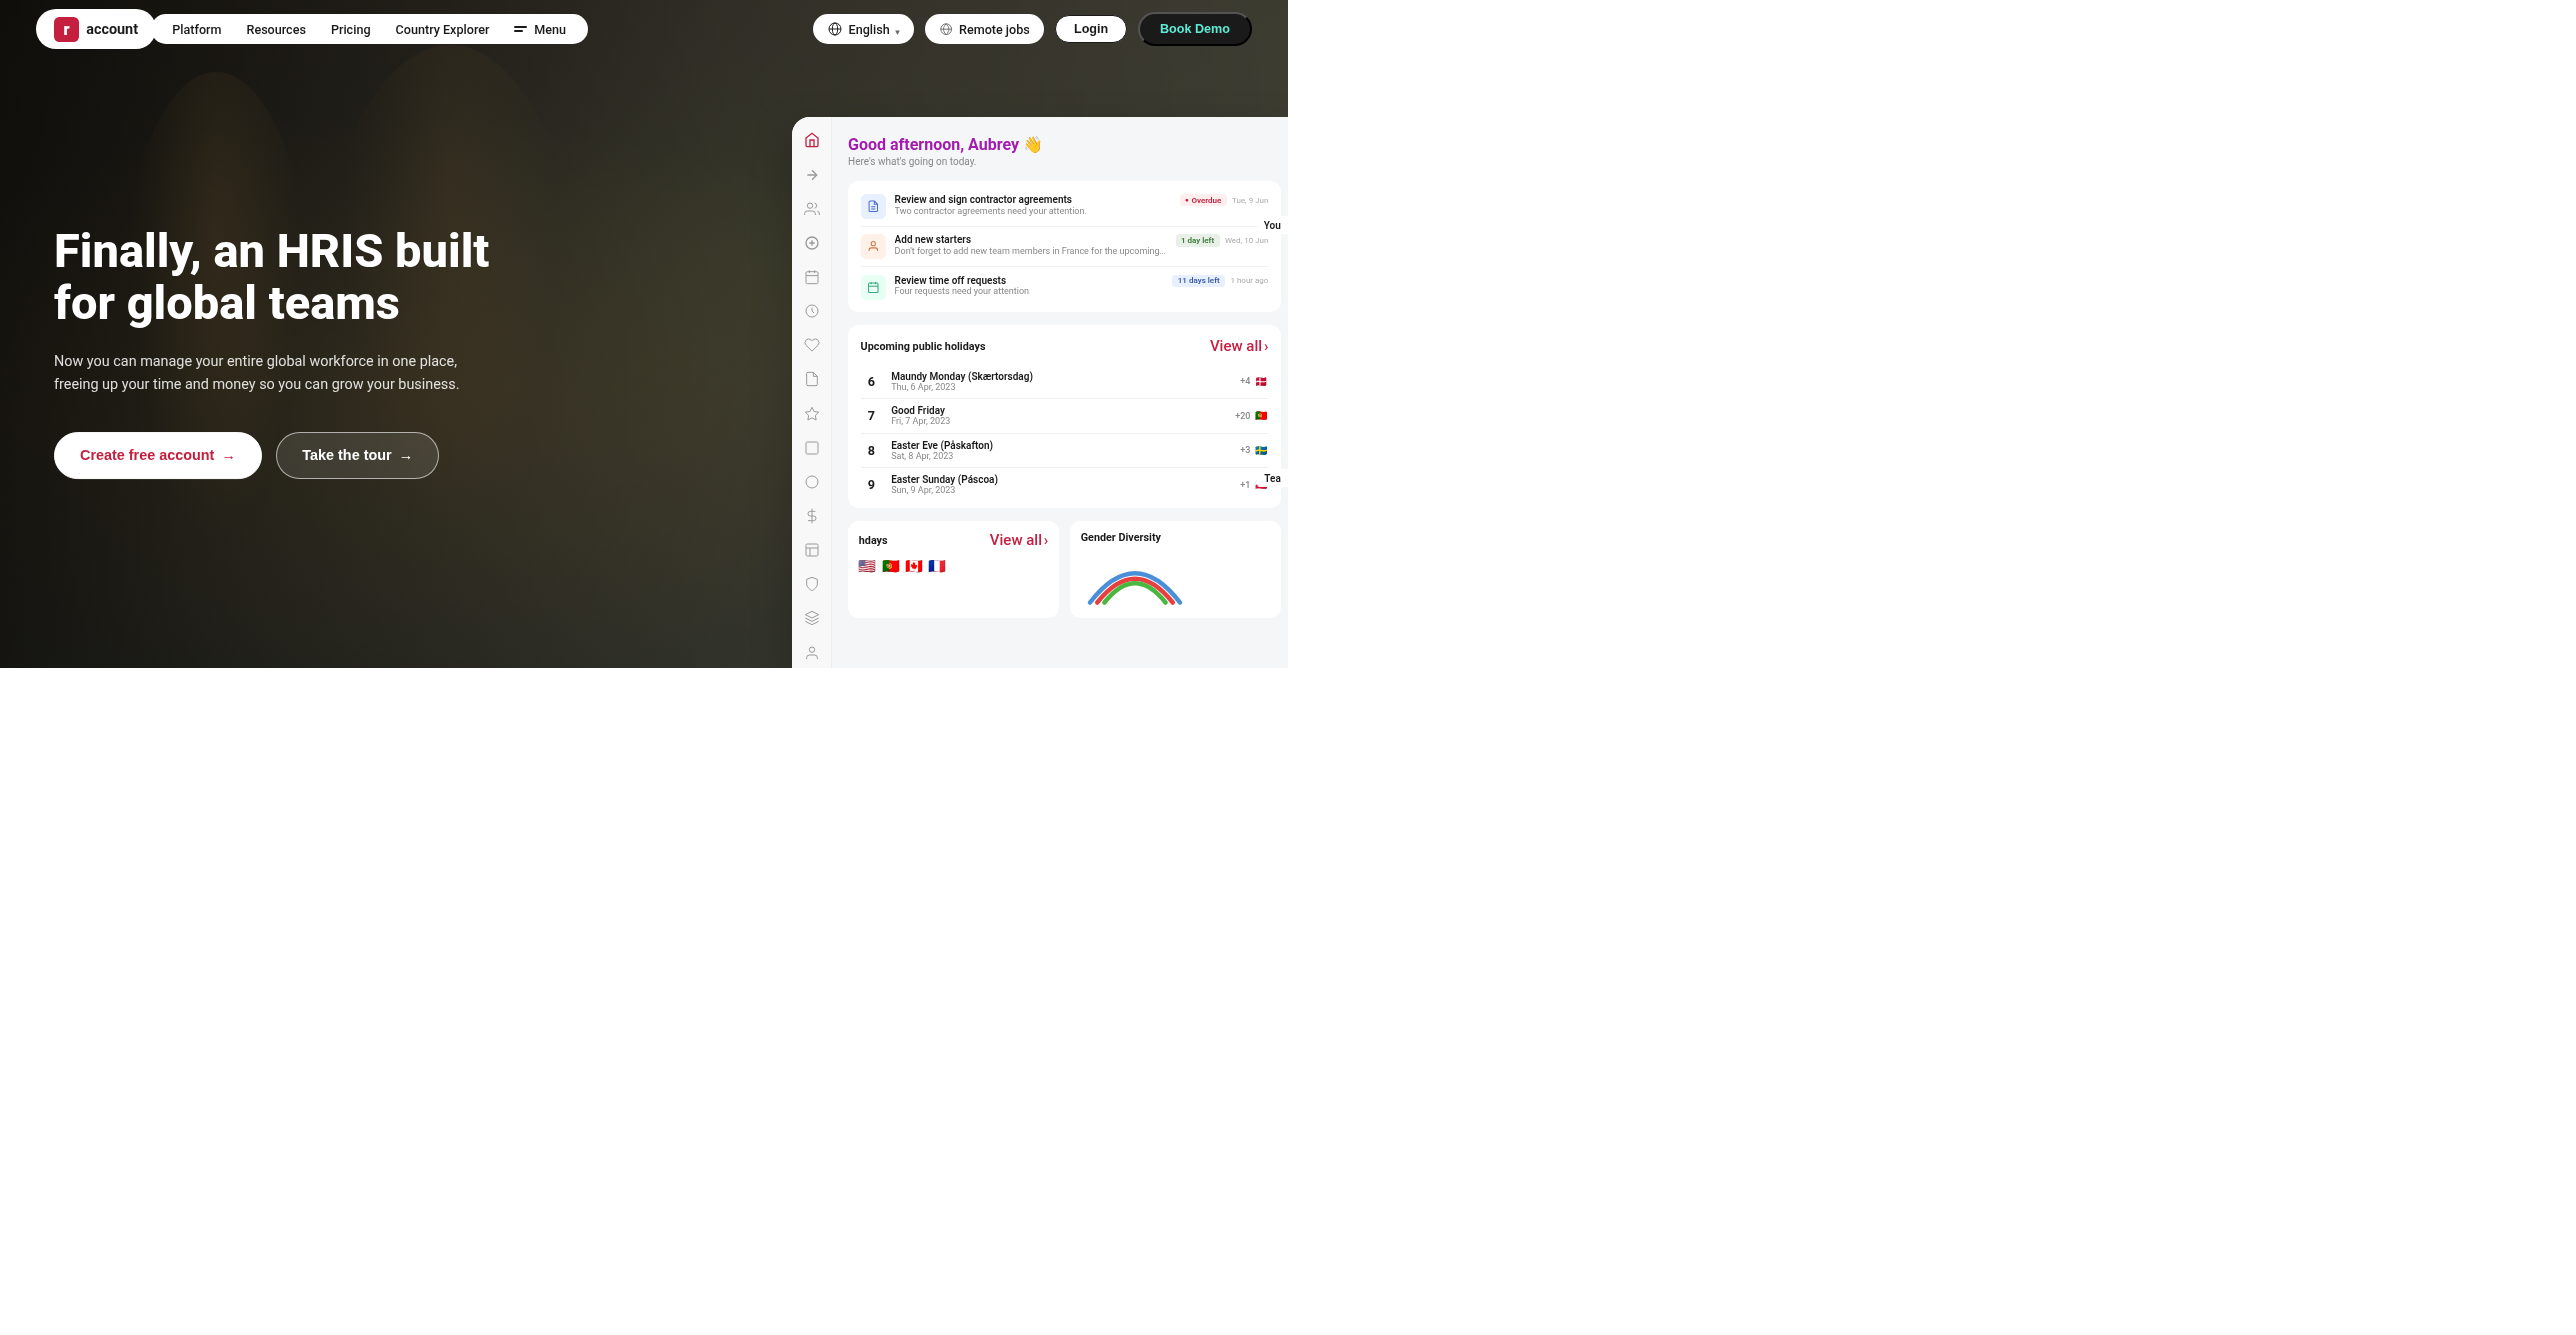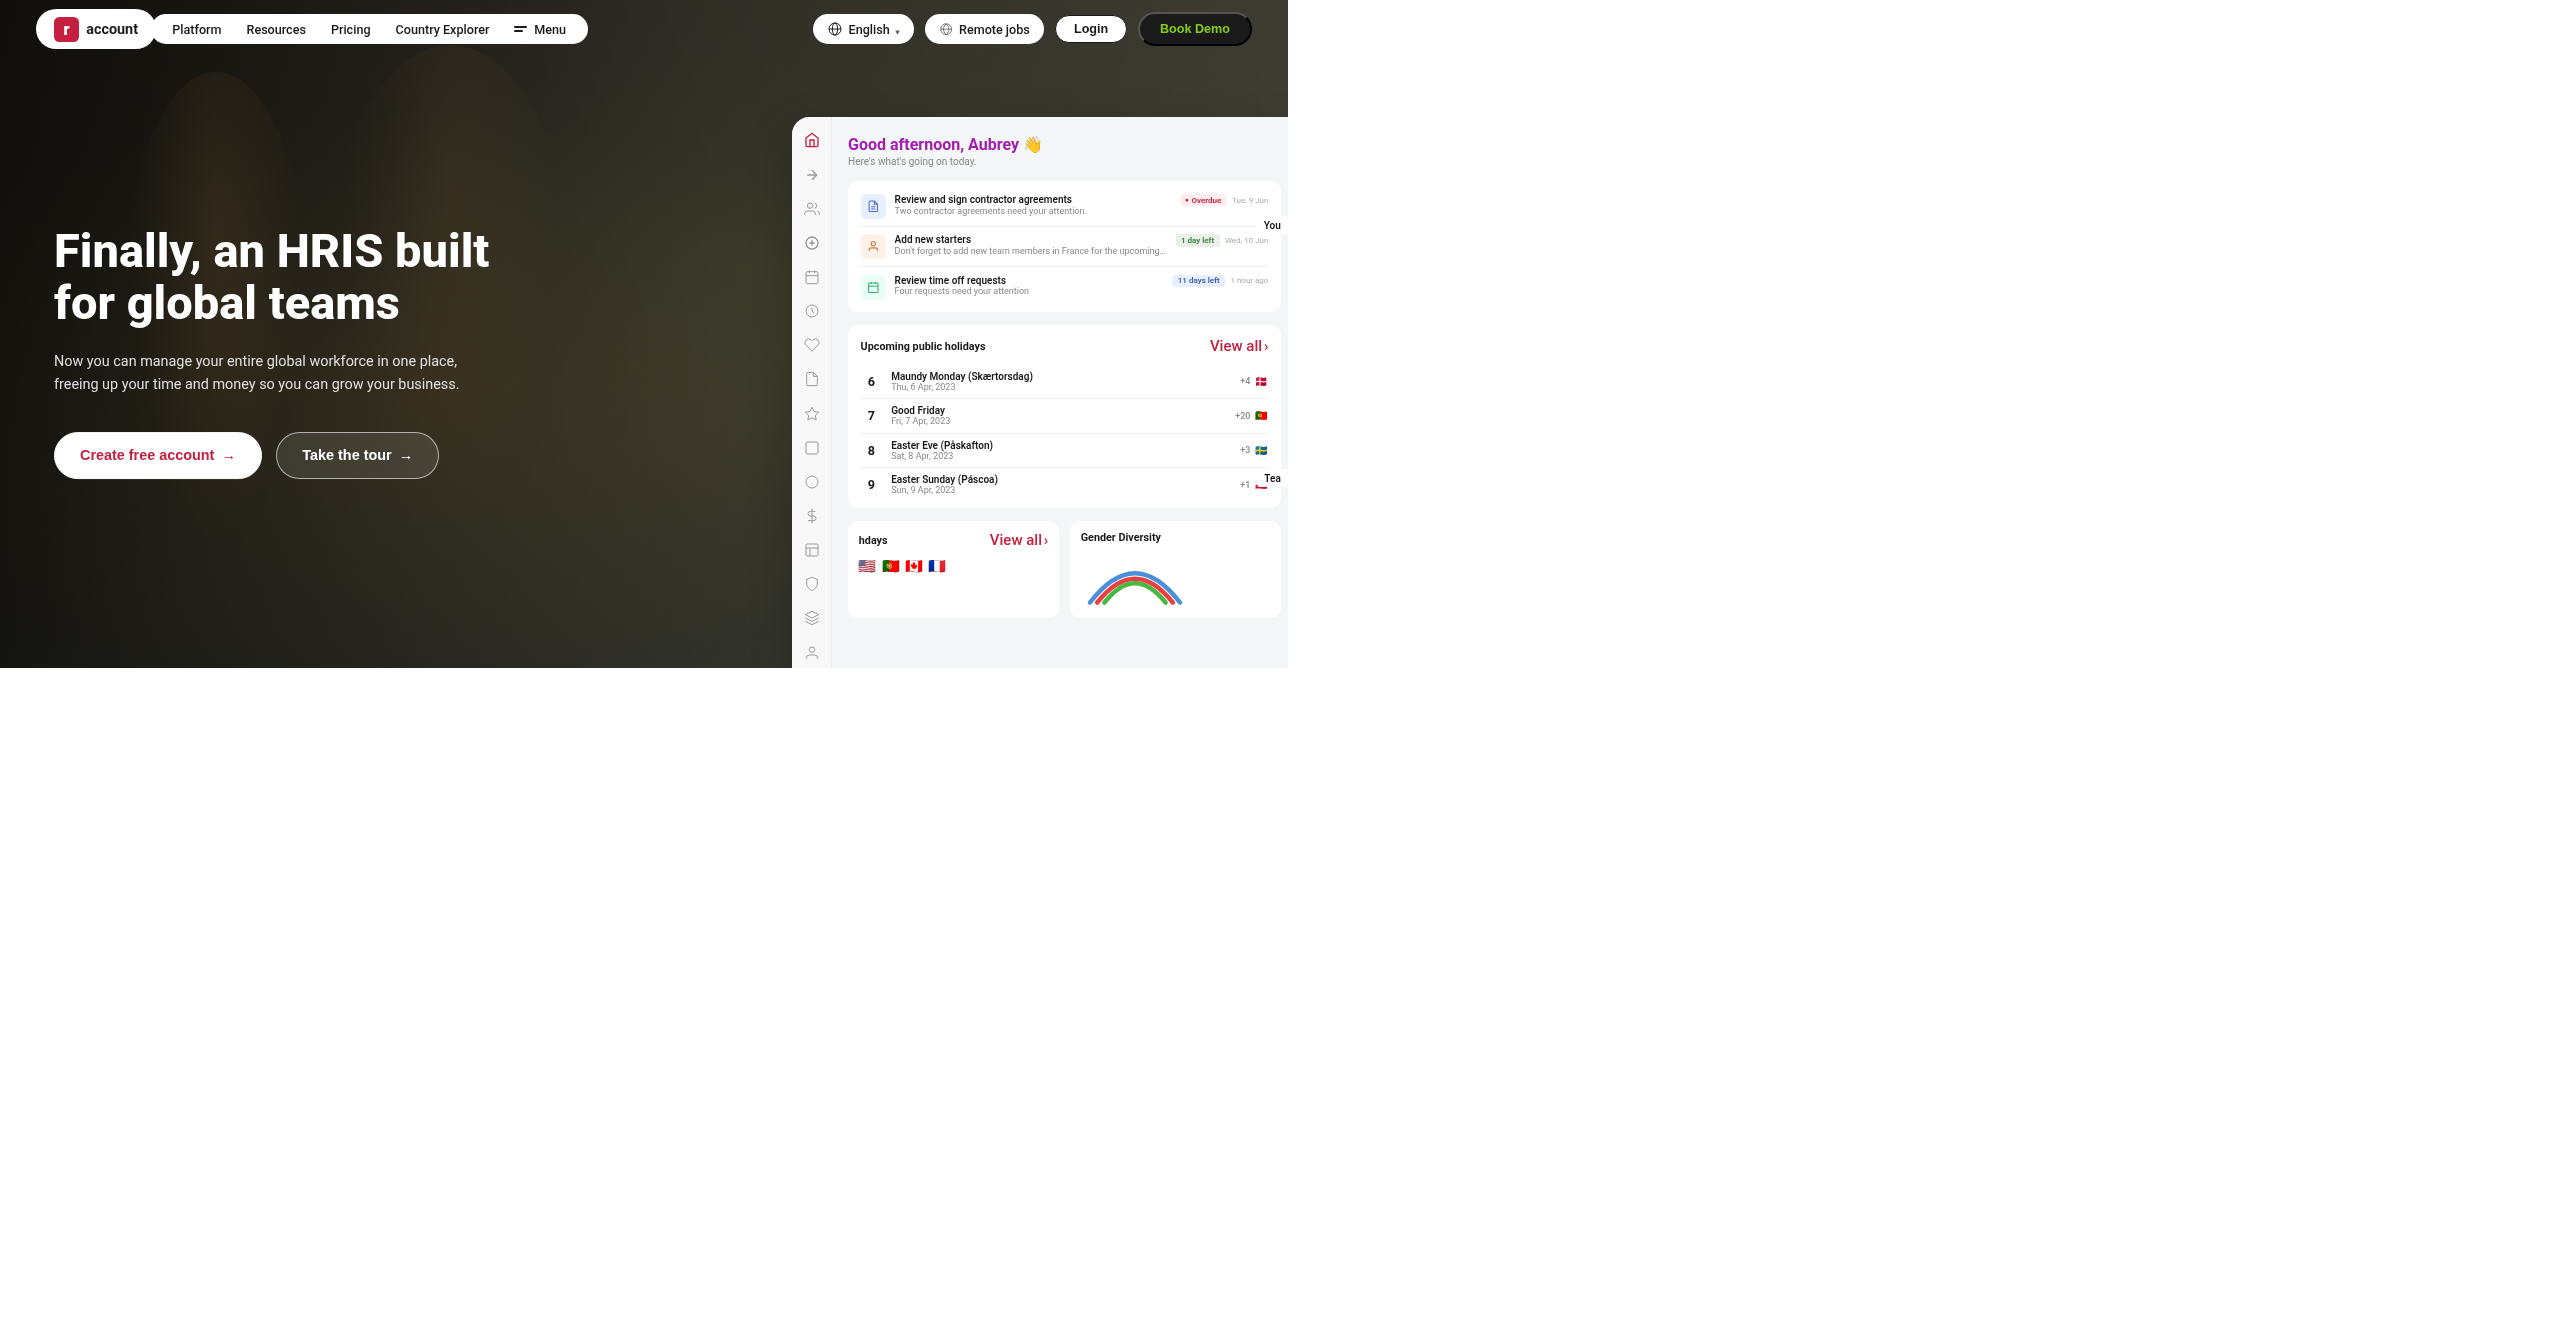--- a/index.html
+++ b/index.html
@@ -116,21 +116,21 @@
       font-weight: 600;
       color: #1a1a1a;
       cursor: pointer;
     }
     .nav-pill-dark {
       background: #1a1a1a;
       border-radius: 45px;
       padding: 8px 20px;
       font-size: 12.6px;
       font-weight: 600;
-      color: #84cc16;
+      color: #5eead4;
       cursor: pointer;
     }
     .globe-icon {
       width: 16px;
       height: 16px;
     }
     .chevron-down {
       font-size: 9px;
       color: #666;
     }

